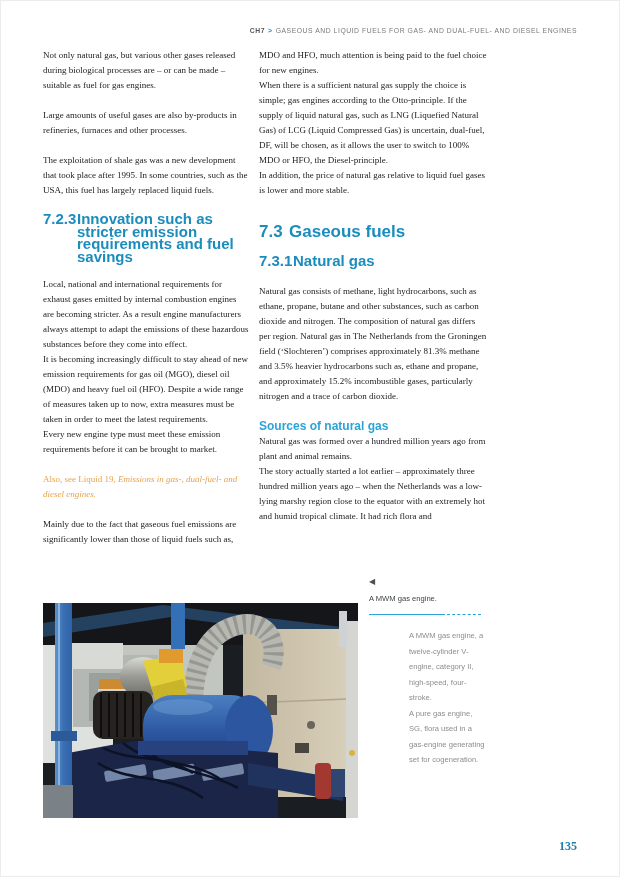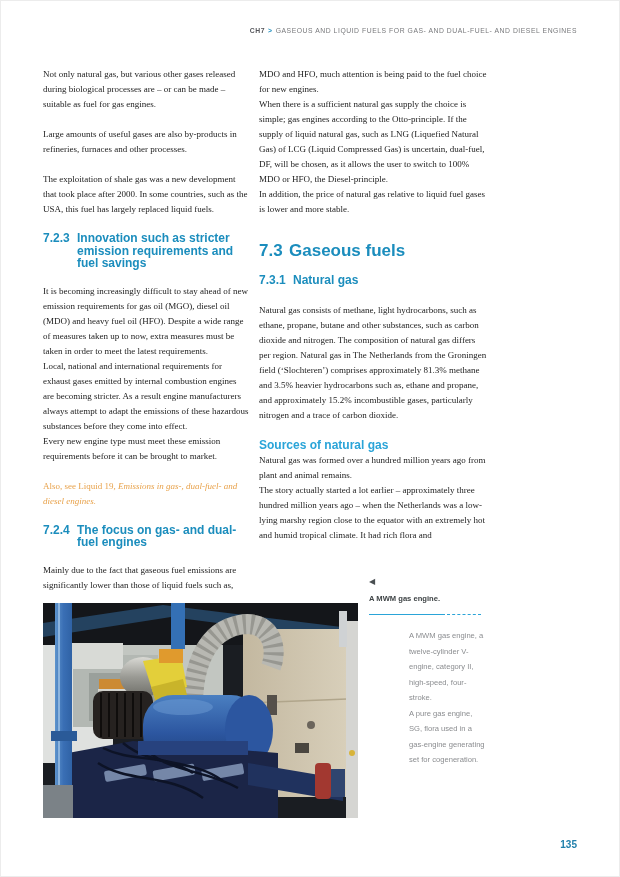--- a/index.html
+++ b/index.html
@@ -10,84 +10,80 @@
   }
   
   .runhead{
     position:absolute;top:26px;right:42px;
     font-family:"Liberation Sans",sans-serif;font-size:6.8px;letter-spacing:.55px;
     color:#77787b;white-space:nowrap;
   }
   .runhead .ch{font-weight:bold;color:#54555a;}
   .runhead .sep{color:#1b8dbd;margin:0 3px;font-weight:bold;}
   
-  .col{position:absolute;top:66px;font-size:9px;line-height:15px;}
+  .col{position:absolute;top:47px;font-size:9px;line-height:15px;}
   .col-left{left:42px;width:206px;}
   .col-right{left:258px;width:229px;}
   p.para{margin:0 0 15px 0;}
   p.tight{margin:0;}
   .h-sub{
     display:flex;font-family:"Liberation Sans",sans-serif;font-weight:bold;
-    color:#1b8dbd;font-size:12px;line-height:12.5px;margin:13px 0 14px 0;
+    color:#1b8dbd;font-size:15px;line-height:12.5px;margin:13px 0 14px 0;
   }
   .h-sub .num{flex:0 0 34px;}
   .h-sub .txt{flex:1;}
   .h-major{
     display:flex;font-family:"Liberation Sans",sans-serif;font-weight:bold;
     color:#1b8dbd;font-size:17px;line-height:15px;margin:26px 0 16px 0;
   }
   .h-major .num{flex:0 0 30px;}
   .note{color:#e8a24b;margin:15px 0 15px 0;}
   .note .it{font-style:italic;}
   .h-inline{
     font-family:"Liberation Sans",sans-serif;font-weight:bold;color:#2aa4d8;
     font-size:12px;line-height:15px;margin:15px 0 0 0;
   }
   
   .figure{position:absolute;left:42px;top:602px;width:315px;height:215px;margin:0;}
   .figure svg{display:block;}
   
   .margin-note{position:absolute;left:368px;top:576px;width:116px;font-family:"Liberation Sans",sans-serif;}
   .marker{font-size:8px;color:#4a4f52;line-height:10px;}
-  .cap-title{font-size:7.6px;font-weight:bold;color:#3f4446;margin-top:7px;}
+  .cap-title{font-size:7.6px;font-weight:normal;color:#3f4446;margin-top:7px;}
   .cap-rule{display:flex;align-items:center;margin:11px 0 13px 0;}
   .cap-rule .solid{width:76px;border-top:1.6px solid #2aa4d8;}
   .cap-rule .dash{width:34px;border-top:1.6px dashed #2aa4d8;margin-left:2px;}
   .cap-body{font-size:7.6px;line-height:15.5px;color:#8b8d90;margin-left:40px;}
   .cap-body p{margin:0;}
   .pagenum{
     position:absolute;top:838px;right:42px;
-    font-family:Liberation Sans, sans-serif;font-size:10px;font-weight:bold;color:#2180ab;
+    font-family:Liberation Serif, serif;font-size:12px;font-weight:bold;color:#2180ab;
   }
 </style>
 </head>
 <body>
 
 <div class="page">
 
   <div class="runhead">
     <span class="ch">CH7</span><span class="sep">&gt;</span><span>GASEOUS AND LIQUID FUELS FOR GAS- AND DUAL-FUEL- AND DIESEL ENGINES</span>
   </div>
 
   <div class="col col-left">
     <p class="para">Not only natural gas, but various other gases released during biological processes are – or can be made – suitable as fuel for gas engines.</p>
     <p class="para">Large amounts of useful gases are also by-products in refineries, furnaces and other processes.</p>
-    <p class="para">The exploitation of shale gas was a new development that took place after 2000. In some countries, such as the USA, this fuel has largely replaced liquid fuels.</p>
+    <p class="para">The exploitation of shale gas was a new development that took place after 1995. In some countries, such as the USA, this fuel has largely replaced liquid fuels.</p>
     <div class="h-sub">
       <span class="num">7.2.3</span>
       <span class="txt">Innovation such as stricter emission requirements and fuel savings</span>
     </div>
+    <p class="tight">Local, national and international requirements for exhaust gases emitted by internal combustion engines are becoming stricter. As a result engine manufacturers always attempt to adapt the emissions of these hazardous substances before they come into effect.</p>
     <p class="tight">It is becoming increasingly difficult to stay ahead of new emission requirements for gas oil (MGO), diesel oil (MDO) and heavy fuel oil (HFO). Despite a wide range of measures taken up to now, extra measures must be taken in order to meet the latest requirements.</p>
-    <p class="tight">Local, national and international requirements for exhaust gases emitted by internal combustion engines are becoming stricter. As a result engine manufacturers always attempt to adapt the emissions of these hazardous substances before they come into effect.</p>
     <p class="tight">Every new engine type must meet these emission requirements before it can be brought to market.</p>
     <p class="note"><span>Also, see Liquid 19, </span><span class="it">Emissions in gas-, dual-fuel- and diesel engines.</span></p>
-    <div class="h-sub" style="margin-top:0;">
-      <span class="num">7.2.4</span>
-      <span class="txt">The focus on gas- and dual-fuel engines</span>
-    </div>
     <p class="tight">Mainly due to the fact that gaseous fuel emissions are significantly lower than those of liquid fuels such as,</p>
   </div>
 
   <div class="col col-right">
     <p class="tight">MDO and HFO, much attention is being paid to the fuel choice for new engines.</p>
     <p class="tight">When there is a sufficient natural gas supply the choice is simple; gas engines according to the Otto-principle. If the supply of liquid natural gas, such as LNG (Liquefied Natural Gas) of LCG (Liquid Compressed Gas) is uncertain, dual-fuel, DF, will be chosen, as it allows the user to switch to 100% MDO or HFO, the Diesel-principle.</p>
     <p class="tight">In addition, the price of natural gas relative to liquid fuel gases is lower and more stable.</p>
     <div class="h-major">
       <span class="num">7.3</span>
       <span class="txt">Gaseous fuels</span>

